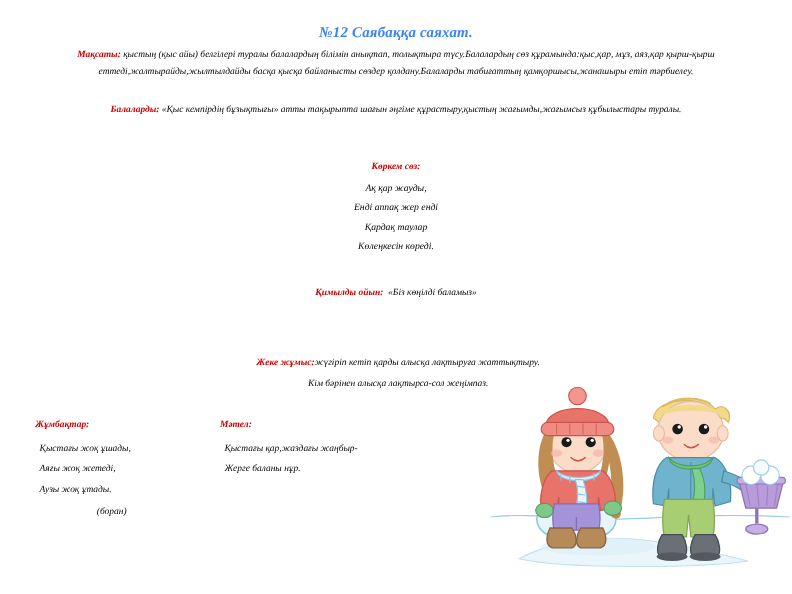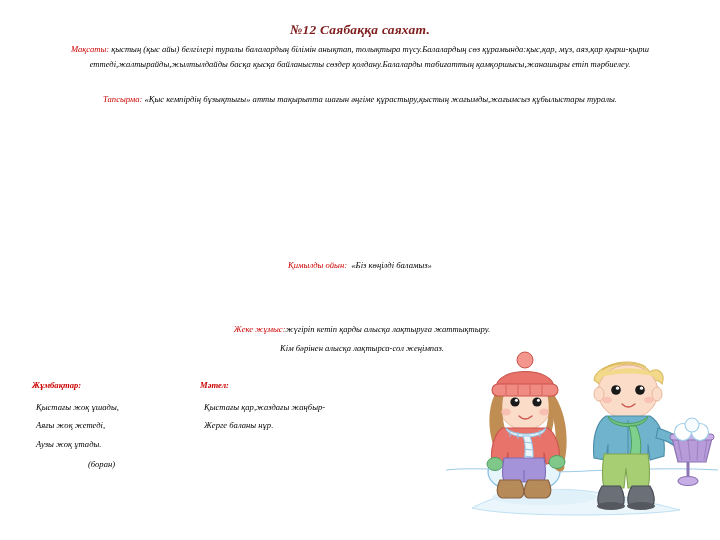--- a/index.html
+++ b/index.html
@@ -25,34 +25,34 @@
   
   .title {
     position: absolute;
     top: 22px;
     left: 0;
     width: 720px;
     text-align: center;
     font-size: 13.5px;
     font-weight: bold;
     font-style: italic;
-    color: #7f1d1d;
+    color: #3b82f6;
     letter-spacing: .2px;
   }
 
   .block {
     position: absolute;
     font-size: 8.6px;
     font-style: italic;
     line-height: 14.6px;
     text-align: center;
   }
   .lbl {
     color: #CC0000;
-    font-weight: normal;
+    font-weight: bold;
     font-style: italic;
   }
 
   
   #maqsat-block {
     top: 42px;
     left: 62px;
     width: 596px;
   }
   
@@ -170,23 +170,30 @@
 
 <div class="page">
 
   <div class="title">№12 Саябаққа саяхат.</div>
 
   <div class="block" id="maqsat-block">
     <span class="lbl">Мақсаты:</span><span> қыстың (қыс айы) белгілері туралы балалардың білімін анықтап, толықтыра түсу.Балалардың сөз құрамында:қыс,қар, мұз, аяз,қар қырш-қырш еттеді,жалтырайды,жылтылдайды басқа қысқа байланысты сөздер қолдану.Балаларды табиғаттың қамқоршысы,жанашыры етіп тәрбиелеу.</span>
   </div>
 
   <div class="block" id="tapsyrma-block">
-    <span class="lbl">Тапсырма:</span><span> «Қыс кемпірдің бұзықтығы» атты тақырыпта шағын әңгіме құрастыру,қыстың жағымды,жағымсыз құбылыстары туралы.</span>
-  </div>
-
+    <span class="lbl">Балаларды:</span><span> «Қыс кемпірдің бұзықтығы» атты тақырыпта шағын әңгіме құрастыру,қыстың жағымды,жағымсыз құбылыстары туралы.</span>
+  </div>
+
+  <div class="block" id="poem-block">
+    <span class="poem-head">Көркем сөз:</span>
+    <span class="poem-line">Ақ қар жауды,</span>
+    <span class="poem-line">Енді аппақ жер енді</span>
+    <span class="poem-line">Қардақ таулар</span>
+    <span class="poem-line">Көлеңкесін көреді.</span>
+  </div>
 
   <div class="block" id="game-block">
     <span class="game-title"><span class="lbl">Қимылды ойын:</span>&nbsp; <span>«Біз көңілді баламыз»</span></span>
   </div>
 
   <div class="block" id="ind-block">
     <span class="ind-line"><span class="lbl">Жеке жұмыс:</span><span>жүгіріп кетіп қарды алысқа лақтыруға жаттықтыру.</span></span>
     <span class="ind-line">Кім бәрінен алысқа лақтырса-сол жеңімпаз.</span>
   </div>
 

